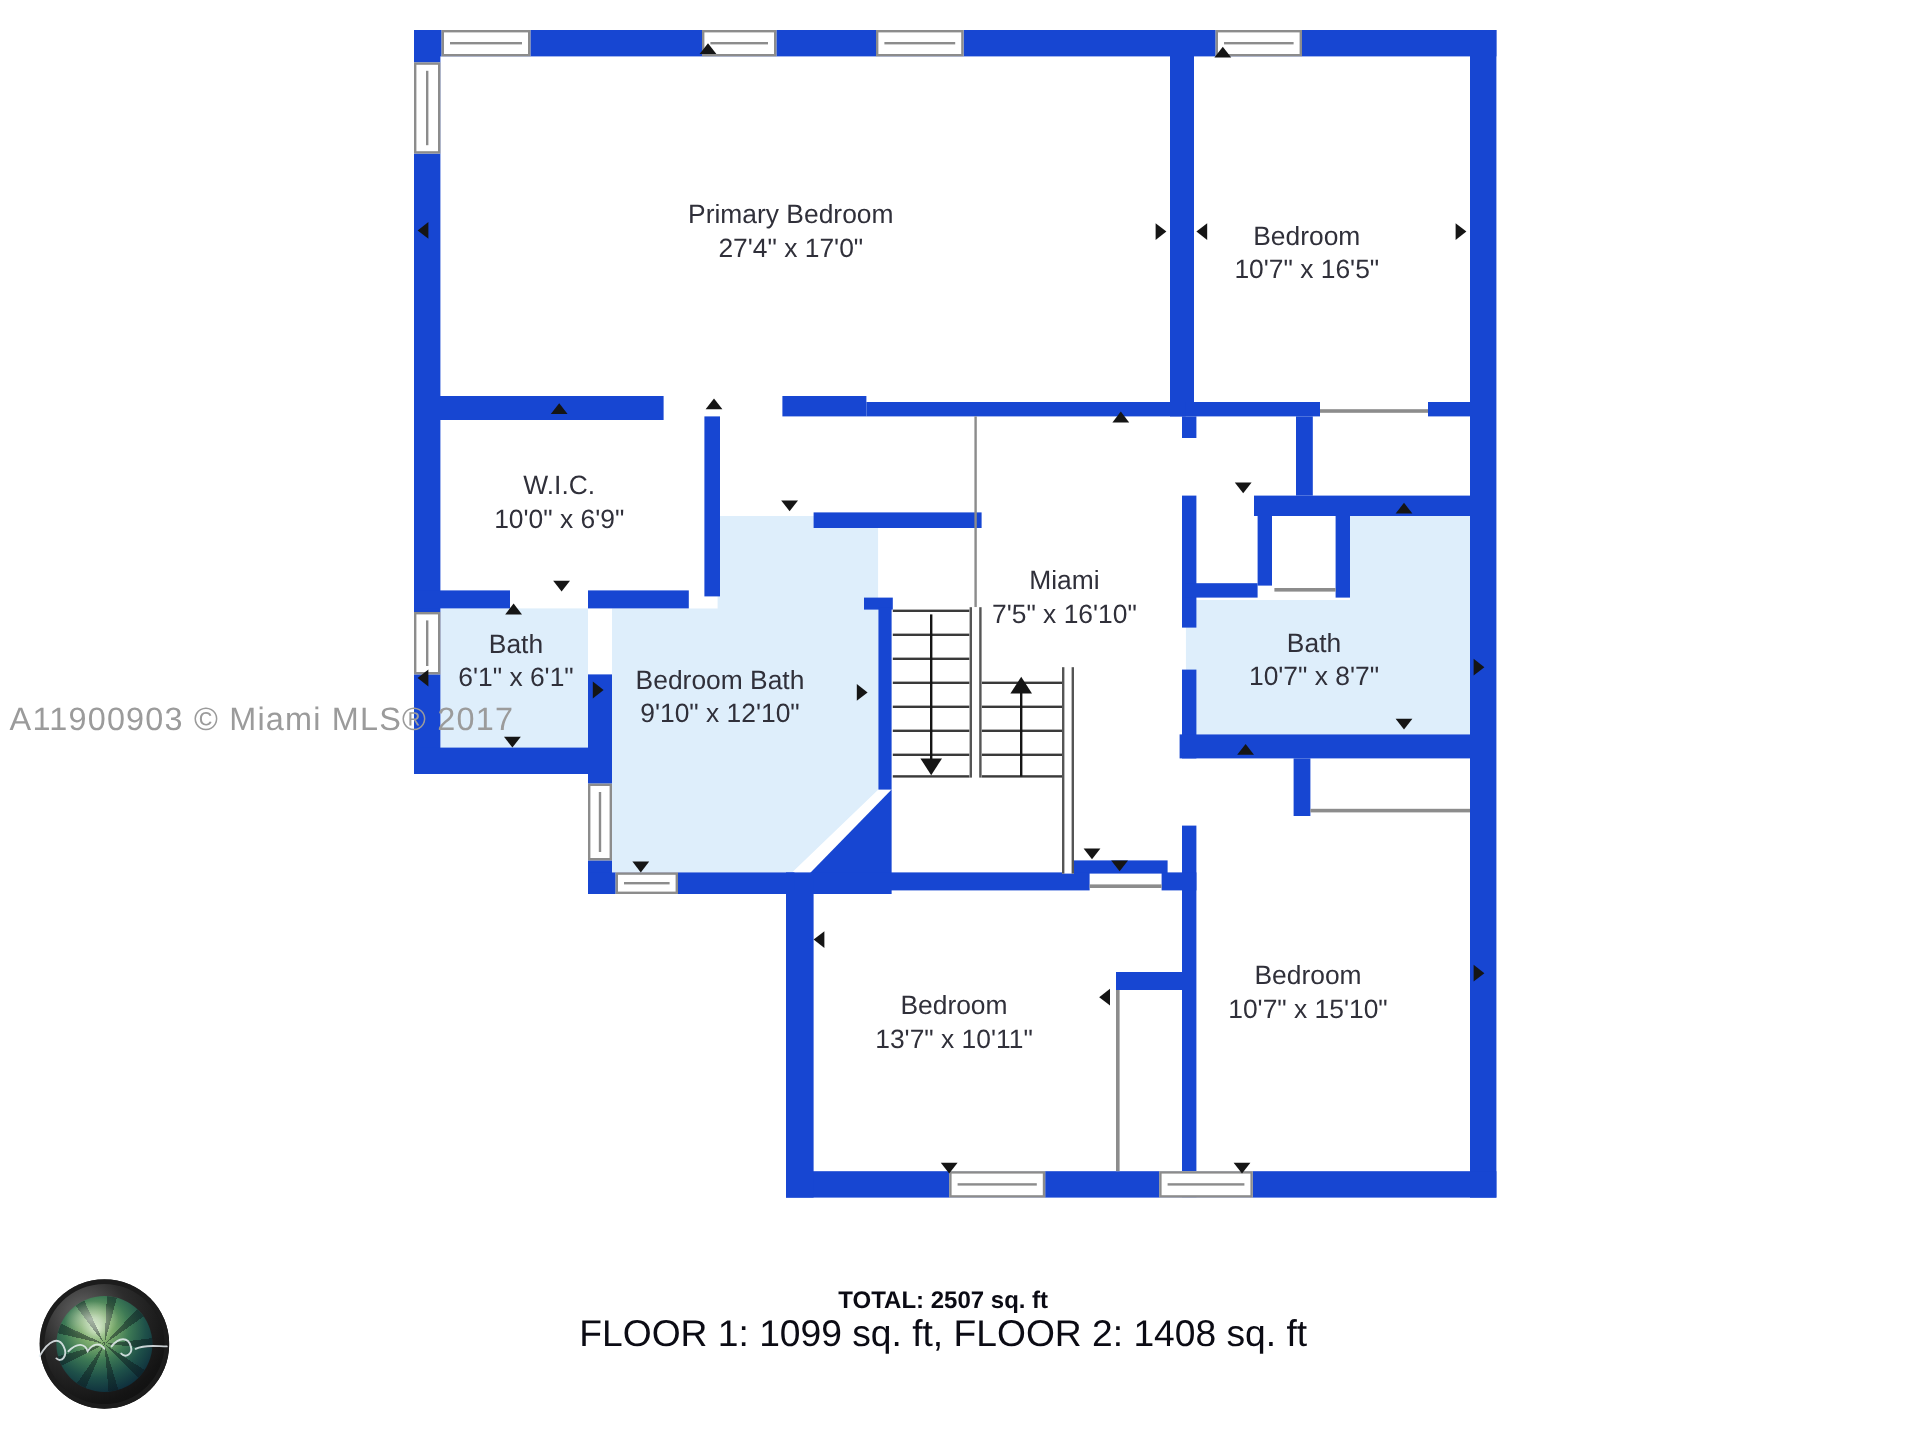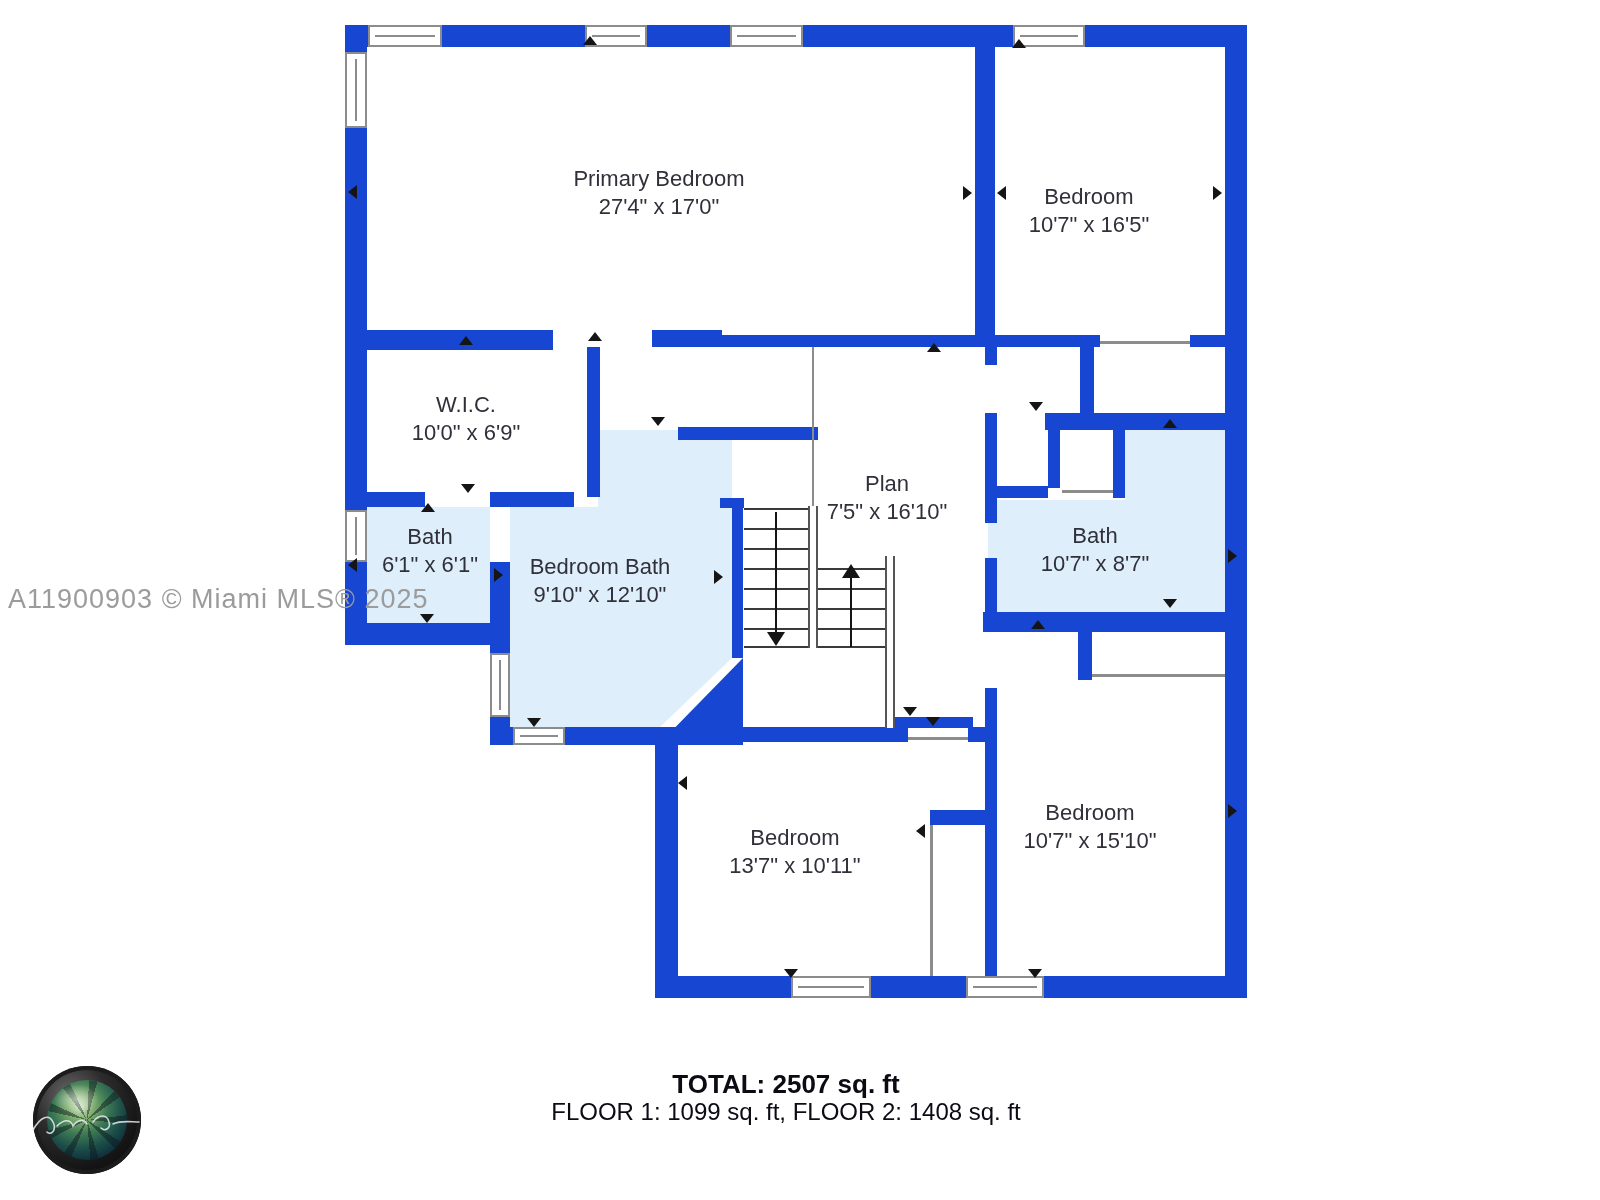--- a/index.html
+++ b/index.html
@@ -24,22 +24,22 @@
   .td{border-left:7px solid transparent;border-right:7px solid transparent;border-top:9px solid var(--marker);}
   .tl{border-top:7px solid transparent;border-bottom:7px solid transparent;border-right:9px solid var(--marker);}
   .tr{border-top:7px solid transparent;border-bottom:7px solid transparent;border-left:9px solid var(--marker);}
   .ah-up{border-left:9px solid transparent;border-right:9px solid transparent;border-bottom:14px solid var(--marker);}
   .ah-down{border-left:9px solid transparent;border-right:9px solid transparent;border-top:14px solid var(--marker);}
   .diag{position:absolute;width:0;height:0;border-bottom:87px solid var(--wall);border-left:85px solid transparent;}
   .roomlabel{position:absolute;transform:translateX(-50%);text-align:center;color:var(--text);
              font-size:22px;line-height:28px;white-space:nowrap;}
   .watermark{position:absolute;left:8px;top:584px;font-size:27px;color:var(--watermark);letter-spacing:1px;}
   .footer{position:absolute;left:0;top:1070px;width:1572px;text-align:center;color:#0b0b14;}
-  .footer .l1{font-size:26px;font-weight:bold;line-height:28px;}
-  .footer .l2,.footer .l3{font-size:24px;line-height:27px;}
+  .footer .l1{font-size:20px;font-weight:bold;line-height:28px;}
+  .footer .l2,.footer .l3{font-size:31px;line-height:27px;}
   .footer .l4{font-size:13px;font-weight:600;margin-top:16px;color:#111;}
   .logo{position:absolute;left:33px;top:1066px;width:108px;height:108px;border-radius:50%;
         background:radial-gradient(circle at 34% 28%, #6a6a6a 0%, #2c2c2c 35%, #141414 70%, #0a0a0a 100%);
         box-shadow:inset 0 0 0 4px #1c1c1c;}
   .logo .iris{position:absolute;left:14px;top:14px;width:80px;height:80px;border-radius:50%;
         background:radial-gradient(circle at 42% 34%, #cfe6c2 0%, #7fae6e 18%, #3e7a55 38%, #1e5049 58%, #0e2e3c 78%, #081826 100%);
         overflow:hidden;}
   .logo .blades{position:absolute;left:0;top:0;right:0;bottom:0;border-radius:50%;
         background:repeating-conic-gradient(from 15deg, rgba(0,0,0,0) 0deg 28deg, rgba(10,20,25,0.45) 28deg 40deg);}
   .logo .glint{position:absolute;left:6px;top:4px;width:46px;height:30px;border-radius:50%;
@@ -170,21 +170,21 @@
   </div>
   <div class="roomlabel" style="left:1089px;top:183px;">
     <span>Bedroom</span><br>
     <span>10'7" x 16'5"</span>
   </div>
   <div class="roomlabel" style="left:466px;top:391px;">
     <span>W.I.C.</span><br>
     <span>10'0" x 6'9"</span>
   </div>
   <div class="roomlabel" style="left:887px;top:470px;">
-    <span>Plan</span><br>
+    <span>Miami</span><br>
     <span>7'5" x 16'10"</span>
   </div>
   <div class="roomlabel" style="left:430px;top:523px;">
     <span>Bath</span><br>
     <span>6'1" x 6'1"</span>
   </div>
   <div class="roomlabel" style="left:600px;top:553px;">
     <span>Bedroom Bath</span><br>
     <span>9'10" x 12'10"</span>
   </div>
@@ -194,21 +194,21 @@
   </div>
   <div class="roomlabel" style="left:795px;top:824px;">
     <span>Bedroom</span><br>
     <span>13'7" x 10'11"</span>
   </div>
   <div class="roomlabel" style="left:1090px;top:799px;">
     <span>Bedroom</span><br>
     <span>10'7" x 15'10"</span>
   </div>
 
-  <div class="watermark">A11900903 © Miami MLS® 2025</div>
+  <div class="watermark">A11900903 © Miami MLS® 2017</div>
 
   <div class="footer">
     <div class="l1">TOTAL: 2507 sq. ft</div>
     <div class="l2">FLOOR 1: 1099 sq. ft, FLOOR 2: 1408 sq. ft</div>
   </div>
 
   <div class="logo">
     <div class="iris">
       <div class="blades"></div>
       <div class="glint"></div>

